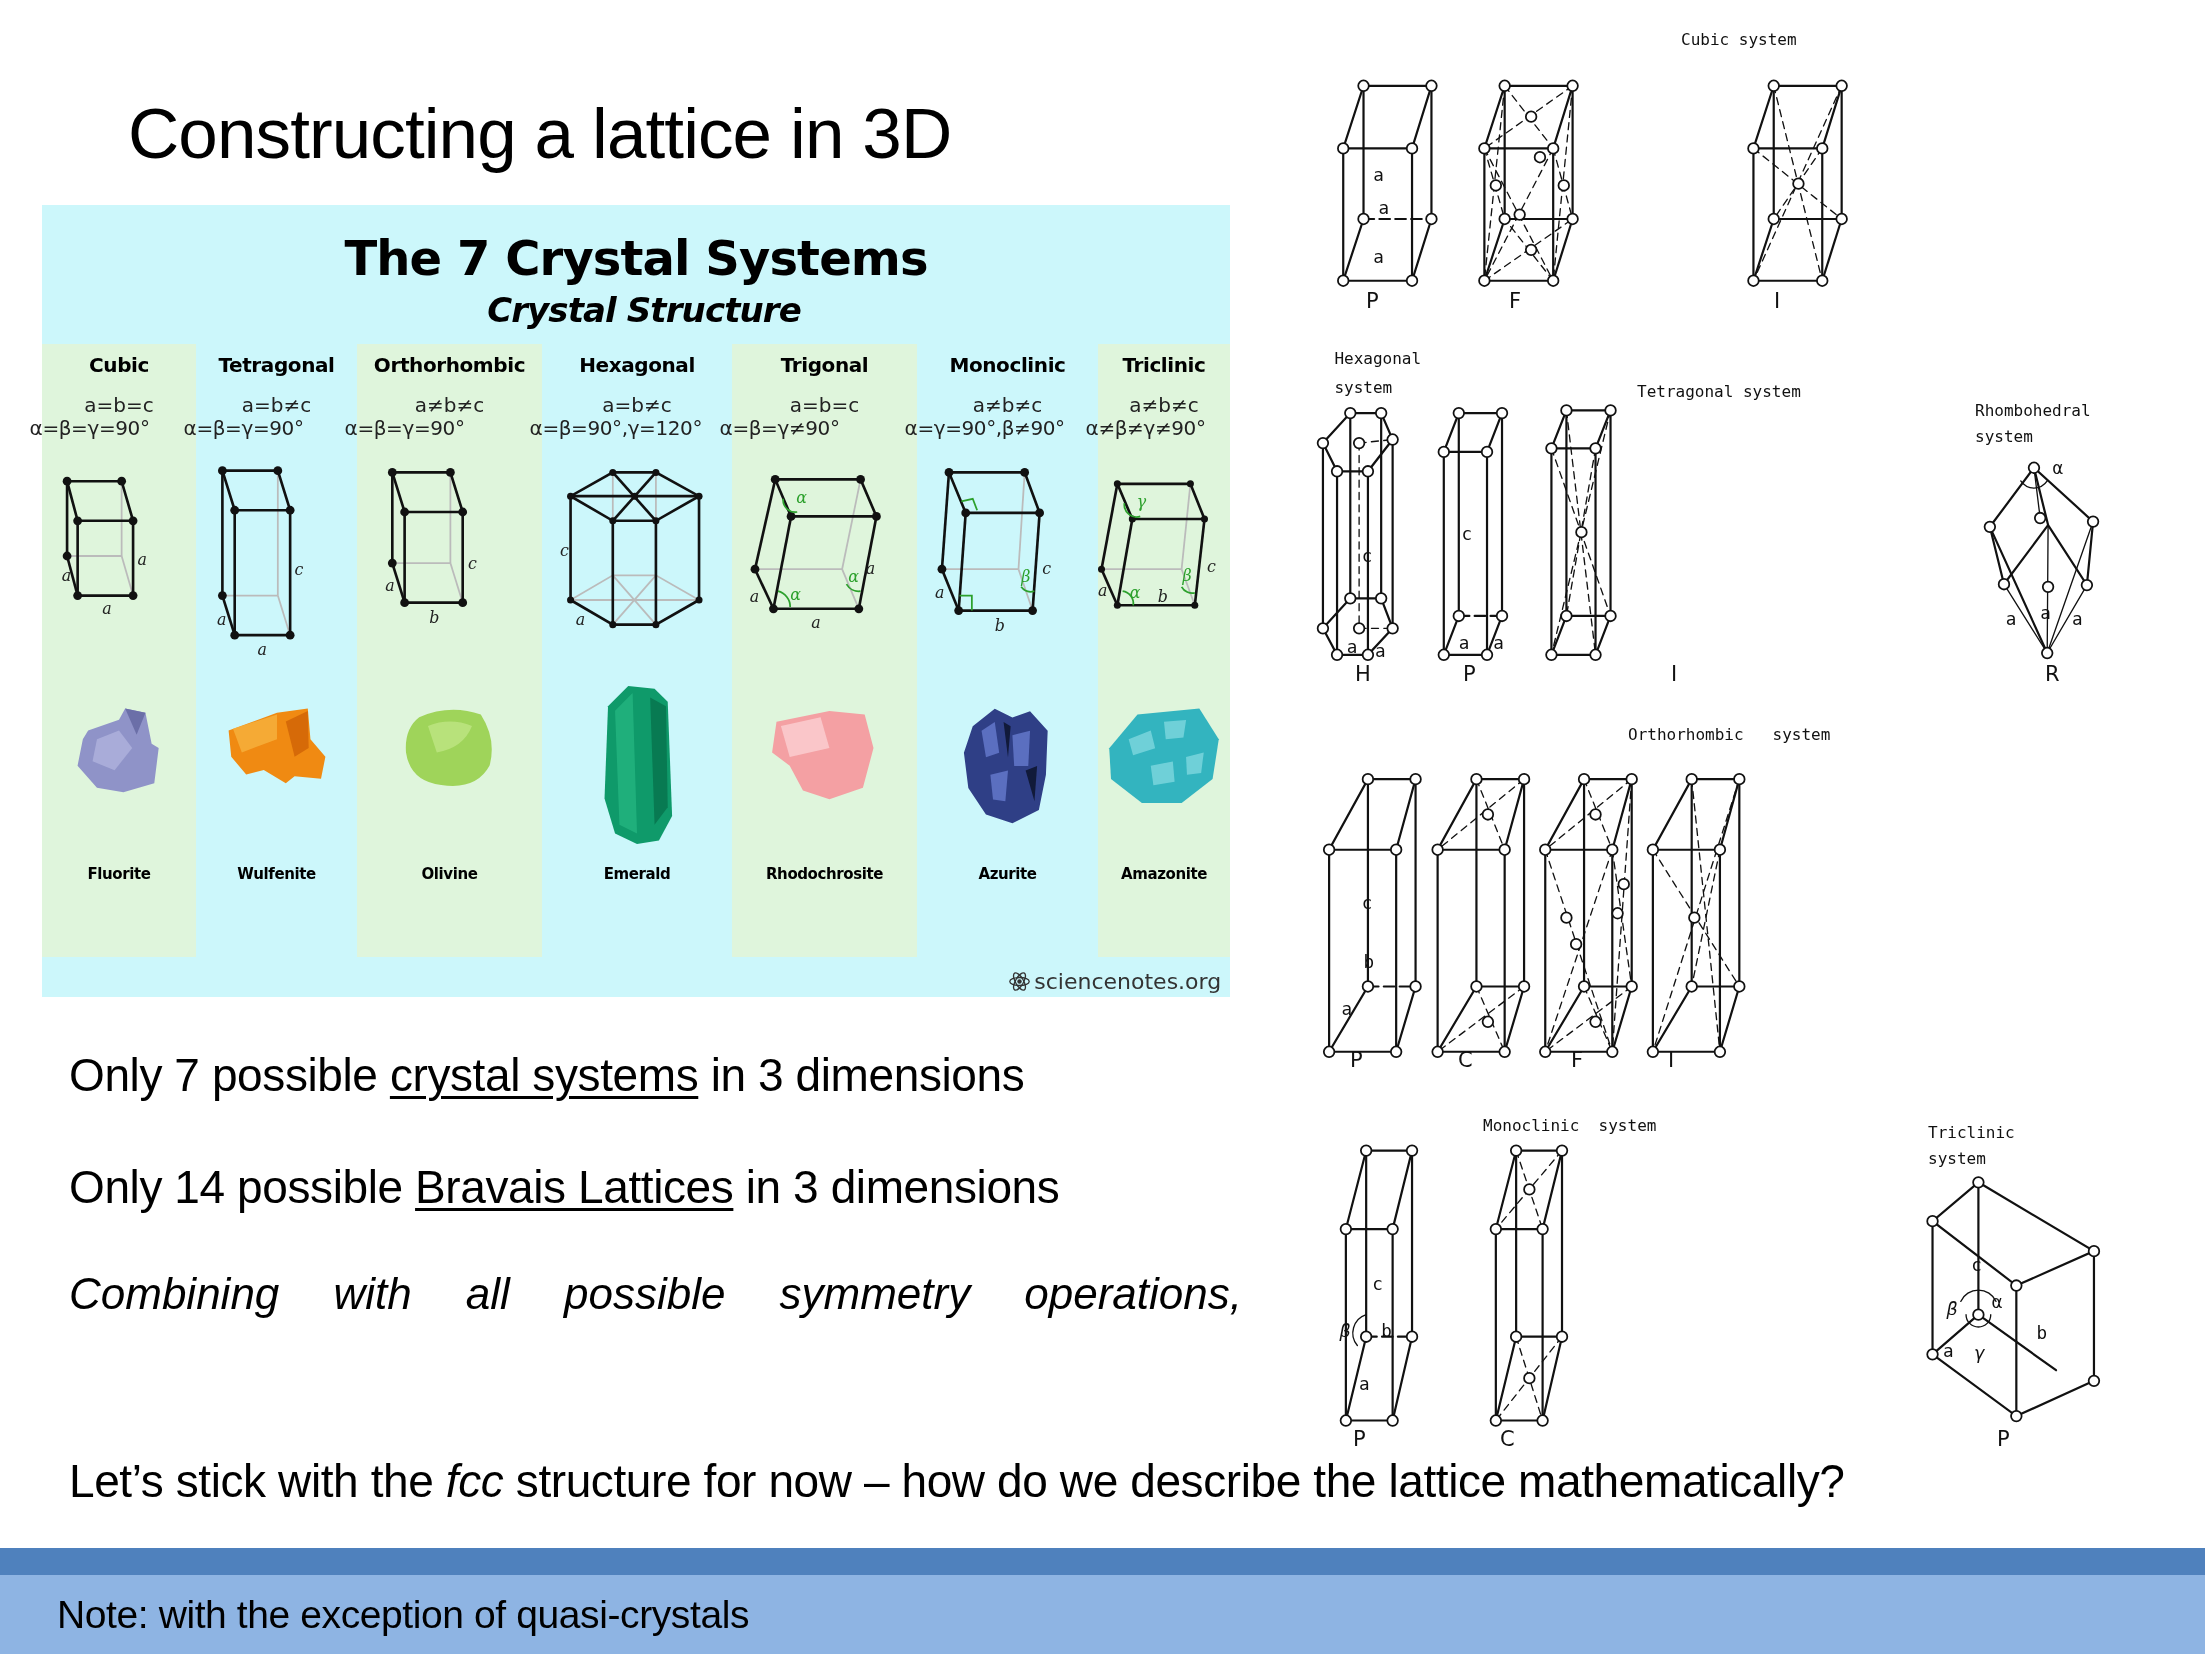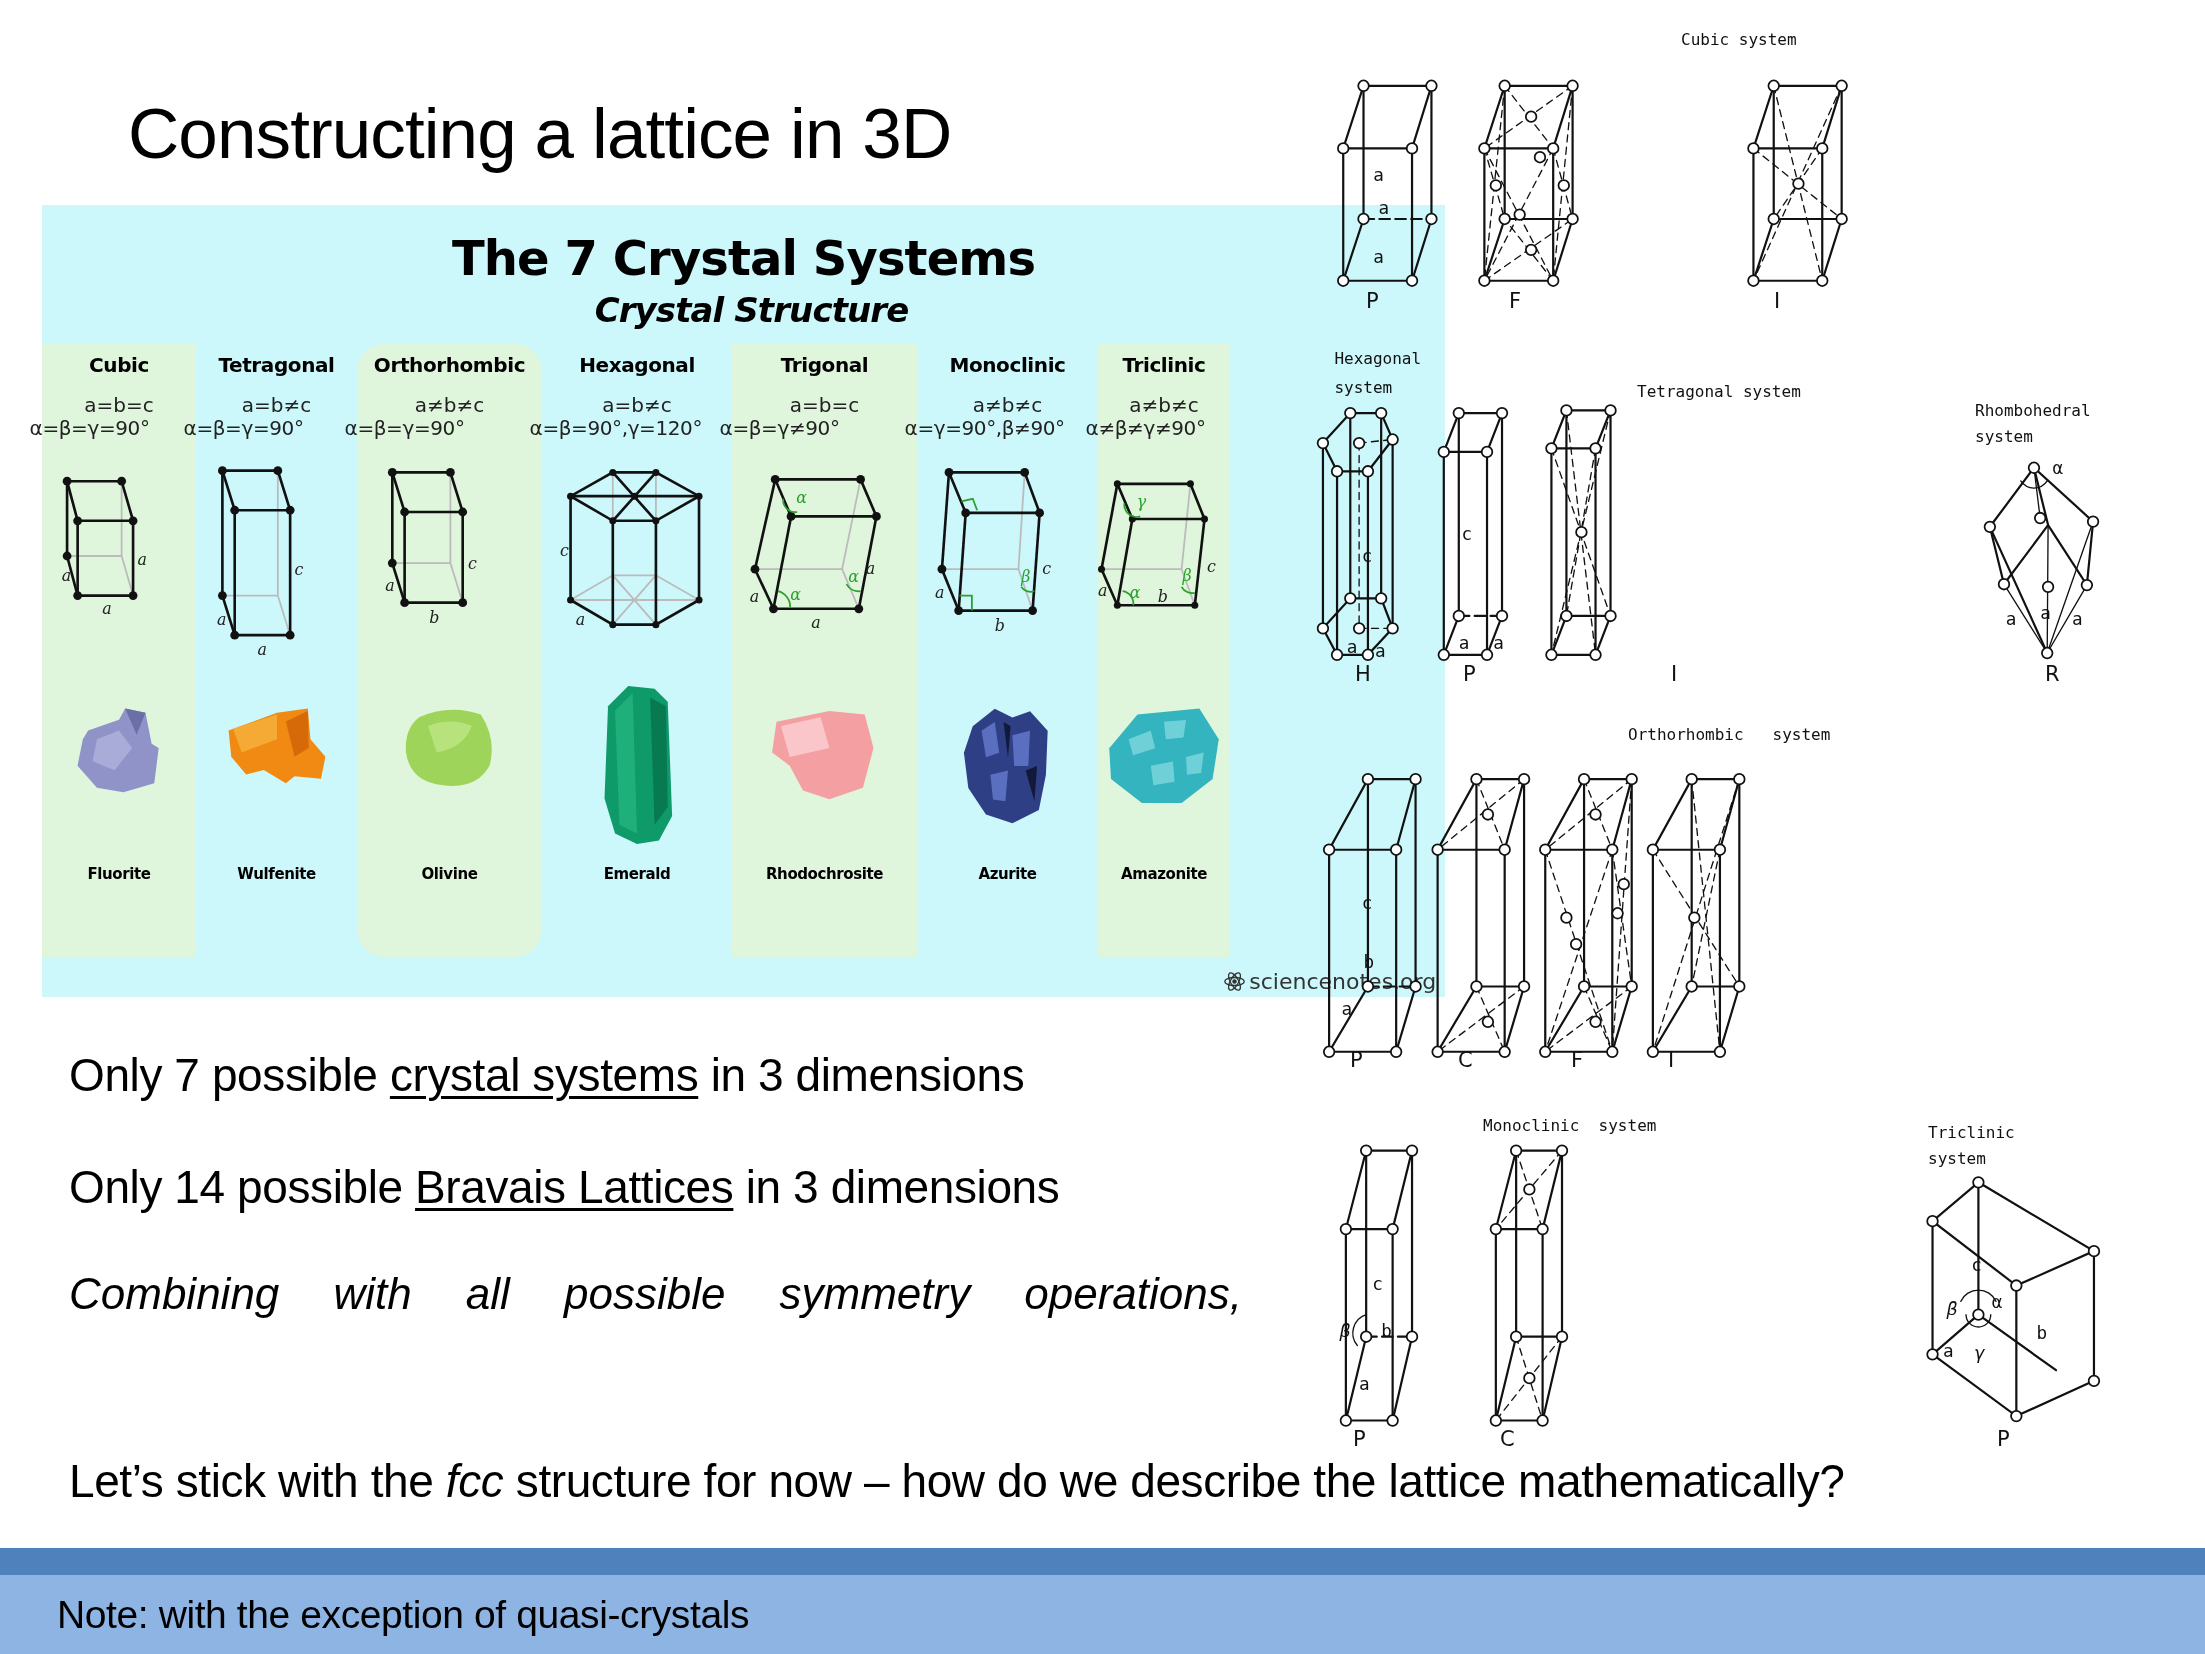--- a/index.html
+++ b/index.html
@@ -1,21 +1,21 @@
 <!DOCTYPE html>
 <html style="font-size:14px"><head>
 <meta charset="utf-8">
 <style>
   html, body { margin: 0; padding: 0; }
   body { width: 2206px; height: 1654px; position: relative; background: #ffffff; overflow: hidden; font-family: "Liberation Sans", sans-serif; color: #000; }
   .abs { position: absolute; }
   .title { left: 128px; top: 93px; font-size: 71px; font-family: "Liberation Sans", sans-serif; letter-spacing: -0.9px; white-space: nowrap; }
 
   
-  .infographic { left: 42px; top: 205px; width: 1403px; height: 792px; background: #ccf7fb; }
+  .infographic { left: 42px; top: 205px; width: 1188px; height: 792px; background: #ccf7fb; }
   .ig-title { position: absolute; left: 0; width: 100%; top: 25px; text-align: center; font-size: 48px; font-weight: bold; font-family: "DejaVu Sans", sans-serif; letter-spacing: -0.9px; }
   .ig-subtitle { position: absolute; left: 0; width: 100%; top: 85px; text-align: center; font-size: 34px; font-weight: bold; font-style: italic; font-family: "DejaVu Sans", sans-serif; letter-spacing: -0.9px; padding-left: 8px; }
   .ig-col { position: absolute; top: 139px; height: 613px; }
   .ig-col.green { background: #dff5dc; }
   .ig-col.cyan { background: #ccf7fb; }
   .ig-col-name { position: absolute; top: 8.8px; left: 0; width: 100%; text-align: center; font-size: 20px; font-weight: bold; font-family: "DejaVu Sans", sans-serif; white-space: nowrap; letter-spacing: -0.4px; }
   .ig-col-rel1 { position: absolute; top: 49px; left: -8.8px; right: -8.8px; text-align: center; font-size: 20px; font-family: "DejaVu Sans", sans-serif; color: #222; white-space: nowrap; }
   .ig-col-rel2 { position: absolute; top: 72px; left: -12.4px; right: -12.4px; text-align: left; font-size: 20px; font-family: "DejaVu Sans", sans-serif; color: #222; white-space: nowrap; letter-spacing: -0.4px; }
   .ig-cell { position: absolute; top: 124px; left: 0; width: 100%; height: 176px; }
   .ig-mineral { position: absolute; top: 360px; left: 50%; transform: translateX(-50%); }
@@ -126,21 +126,21 @@
     <div class="ig-mineral">
       <svg width="106" height="88" viewBox="0 0 120 100">
           <polygon points="5,30 60,10 95,5 98,40 115,60 110,85 80,82 70,90 45,75 25,80 8,60" fill="#f08a12"></polygon>
           <polygon points="10,28 60,12 60,40 20,55" fill="#f6b13f" opacity="0.8"></polygon>
           <polygon points="70,20 95,8 96,50 80,60" fill="#d66a08"></polygon>
         </svg>
     </div>
     <div class="ig-mineral-name">Wulfenite</div>
   </div>
 
-  <div class="ig-col green" style="left:315px;width:185px;border-radius:27px;">
+  <div class="ig-col green" style="left:315px;width:185px;">
     <div class="ig-col-name">Orthorhombic</div>
     <div class="ig-col-rel1">a≠b≠c</div>
     <div class="ig-col-rel2">α=β=γ=90°</div>
     <svg class="ig-cell" viewBox="0 0 210 200">
       <g stroke="#bbb" stroke-width="2" fill="none">
           <line x1="40" y1="108" x2="106" y2="108"></line>
           <line x1="106" y1="108" x2="106" y2="5"></line>
           <line x1="106" y1="108" x2="120" y2="153"></line>
         </g>
       <g stroke="#111" stroke-width="3" fill="none">

